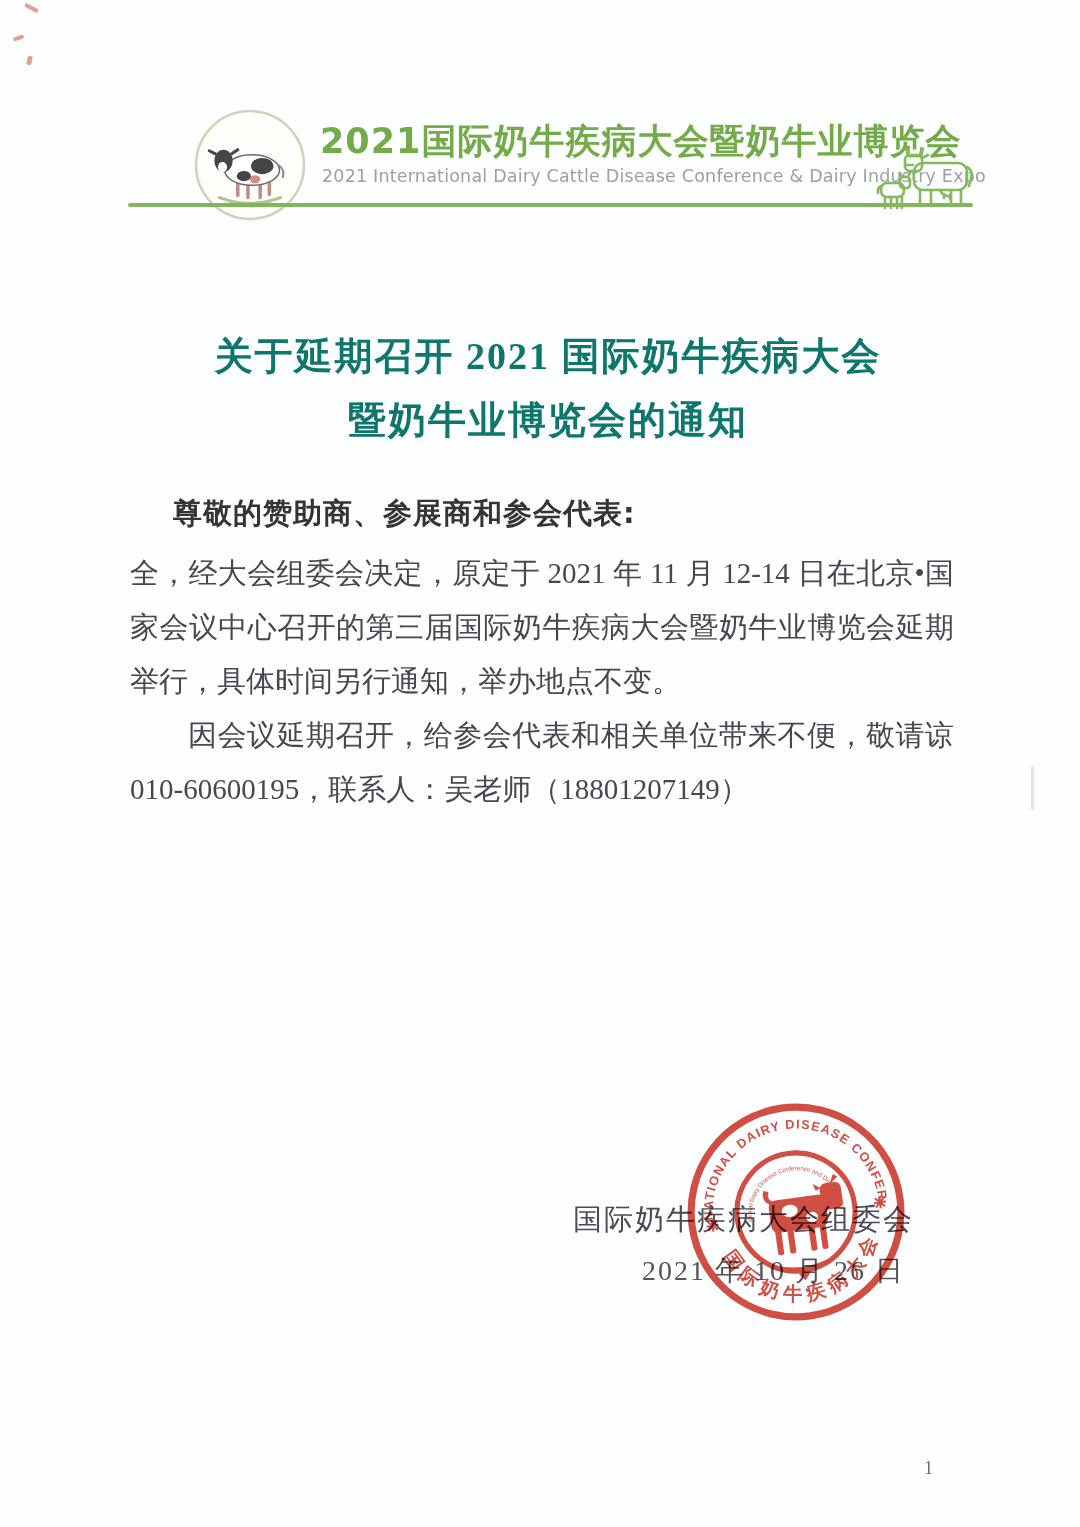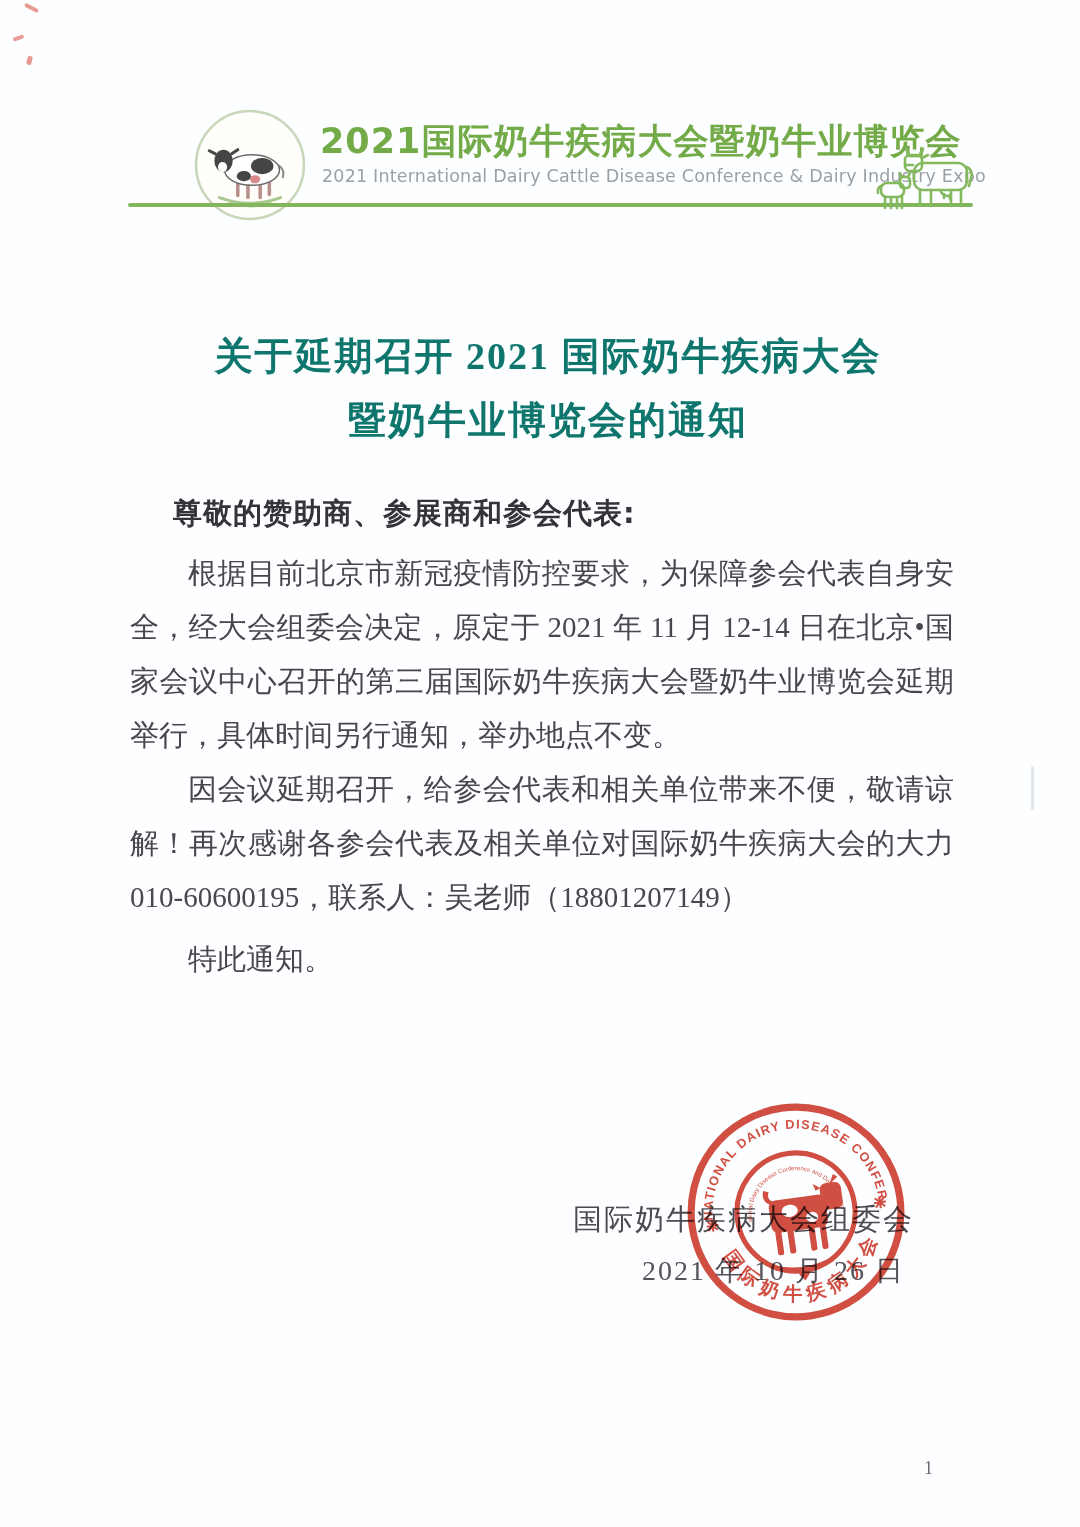--- a/index.html
+++ b/index.html
@@ -111,28 +111,25 @@
   </svg>
 
   <div class="doc-title">
     <div>关于延期召开 2021 国际奶牛疾病大会</div>
     <div>暨奶牛业博览会的通知</div>
   </div>
 
   <div class="salutation">尊敬的赞助商、参展商和参会代表:</div>
 
   <div class="body-block">
-    <div class="bl ind jfy">根据目前北京市新冠疫情防控要求，为保障参会代表自身安</div>
     <div class="bl jfy">全，经大会组委会决定，原定于 2021 年 11 月 12-14 日在北京•国</div>
     <div class="bl jfy">家会议中心召开的第三届国际奶牛疾病大会暨奶牛业博览会延期</div>
     <div class="bl">举行，具体时间另行通知，举办地点不变。</div>
     <div class="bl ind jfy">因会议延期召开，给参会代表和相关单位带来不便，敬请谅</div>
-    <div class="bl jfy">解！再次感谢各参会代表及相关单位对国际奶牛疾病大会的大力</div>
     <div class="bl">010-60600195，联系人：吴老师（18801207149）</div>
-    <div class="bl ind pgap">特此通知。</div>
   </div>
 
   <div class="signature">国际奶牛疾病大会组委会</div>
   <div class="sig-date">2021 年 10 月 26 日</div>
 
   <svg class="stamp" viewBox="0 0 220 220">
     <g transform="rotate(-8 110 110)" fill="#cf3b2d" stroke="none">
       <circle cx="110" cy="110" r="103" fill="none" stroke="#cf3b2d" stroke-width="7"></circle>
       <circle cx="110" cy="110" r="58" fill="none" stroke="#cf3b2d" stroke-width="5"></circle>
       <defs>

